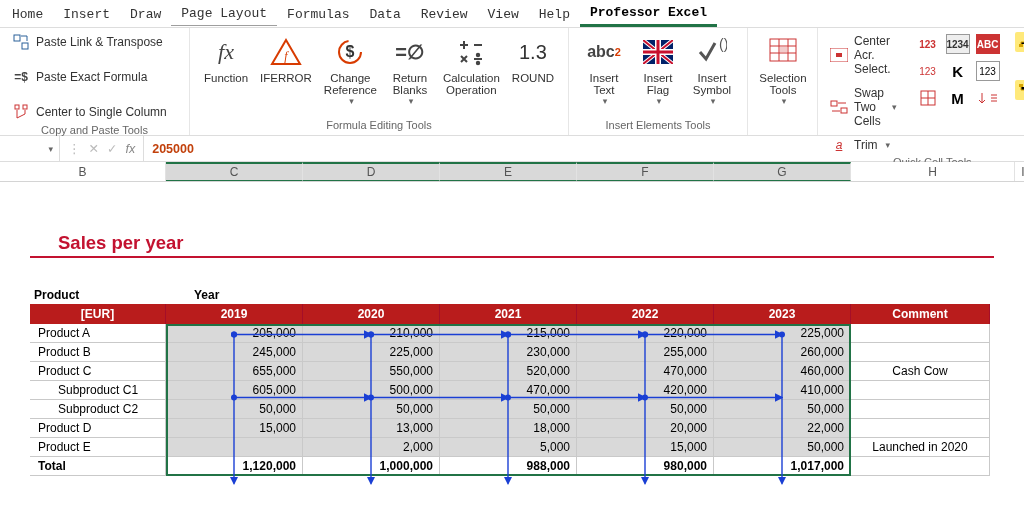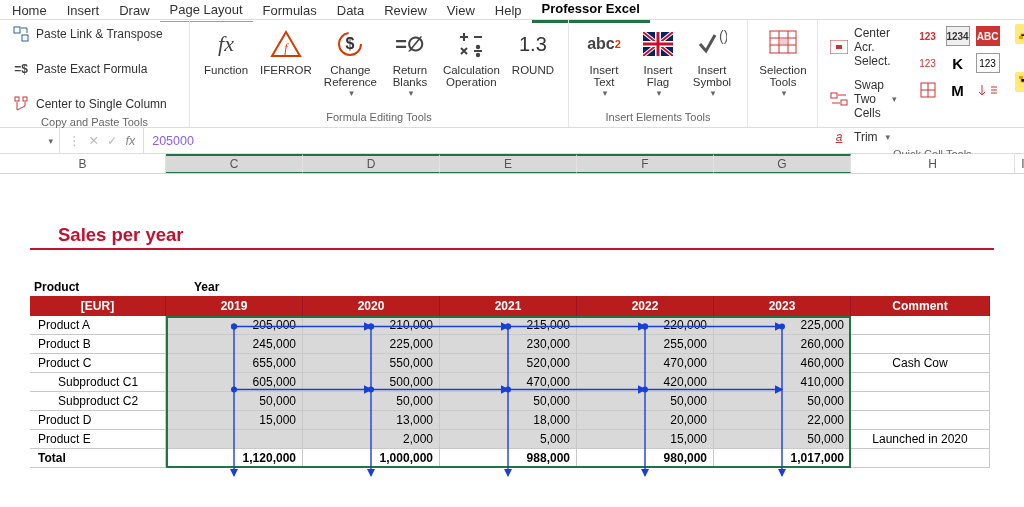--- a/index.html
+++ b/index.html
@@ -10,23 +10,24 @@
     font-size: 12px;
     background: #fff;
     width: 1024px;
     height: 507px;
     overflow: hidden;
   }
   
   .tabs {
     display: flex;
     align-items: center;
-    height: 20px;
+    height: 28px;
     padding: 0 2px;
     border-bottom: 1px solid #ddd;
+    font-family: Liberation Mono, monospace;
   }
   .tab {
     padding: 5px 10px 4px;
     font-size: 13px;
     color: #333;
     cursor: pointer;
   }
   .tab.underline { border-bottom: 1px solid #9e9e9e; }
   .tab.active { border-bottom: 3px solid #217346; color: #000; font-weight: 600;}
   
@@ -77,21 +78,21 @@
   .mini-cell { width:24px; height:20px; display:flex; align-items:center; justify-content:center; cursor:pointer; font-size:10px;}
   .hl { background:#ffe97a; border-radius:2px; padding:1px 2px;}
   .chev { font-size:9px; color:#666; margin-left:2px;}
   
   .fbar {
     display:flex; align-items:center; height:26px; border-bottom:1px solid #ddd;
     font-size:12.5px;
   }
   .namebox { width:60px; padding:0 6px; display:flex; align-items:center; justify-content:flex-end; color:#555; border-right:1px solid #ddd; height:100%; gap:2px;}
   .fx-icons { display:flex; align-items:center; gap:8px; padding:0 8px; color:#888; height:100%; border-right:1px solid #ddd;}
-  .fx-input { flex:1; padding:0 8px; color:#8b5cf6; }
+  .fx-input { flex:1; padding:0 8px; color:#c2410c;font-weight:bold; }
   
   .colhdrs { display:grid; grid-template-columns: 166px repeat(5,137px) 164px 17px; height:20px; border-bottom:1px solid #d4d4d4; font-size:12px; color:#555;}
   .colhdr { border-right:1px solid #e2e2e2; display:flex; align-items:center; justify-content:center; background:#fff;}
   .colhdr.sel { background:#d9d9d9; border-top:2px solid #217346; border-bottom:1px solid #217346;}
   
   .sheet { padding: 0; position:relative; }
   .title-row { padding: 50px 0 0 30px; margin-left: 28px; }
   .title-text { color:#c31230; font-size:18.5px; font-weight:700; }
   .title-rule { height:2px; background:#c31230; margin:2px 30px 0 30px; }
   .grid {

